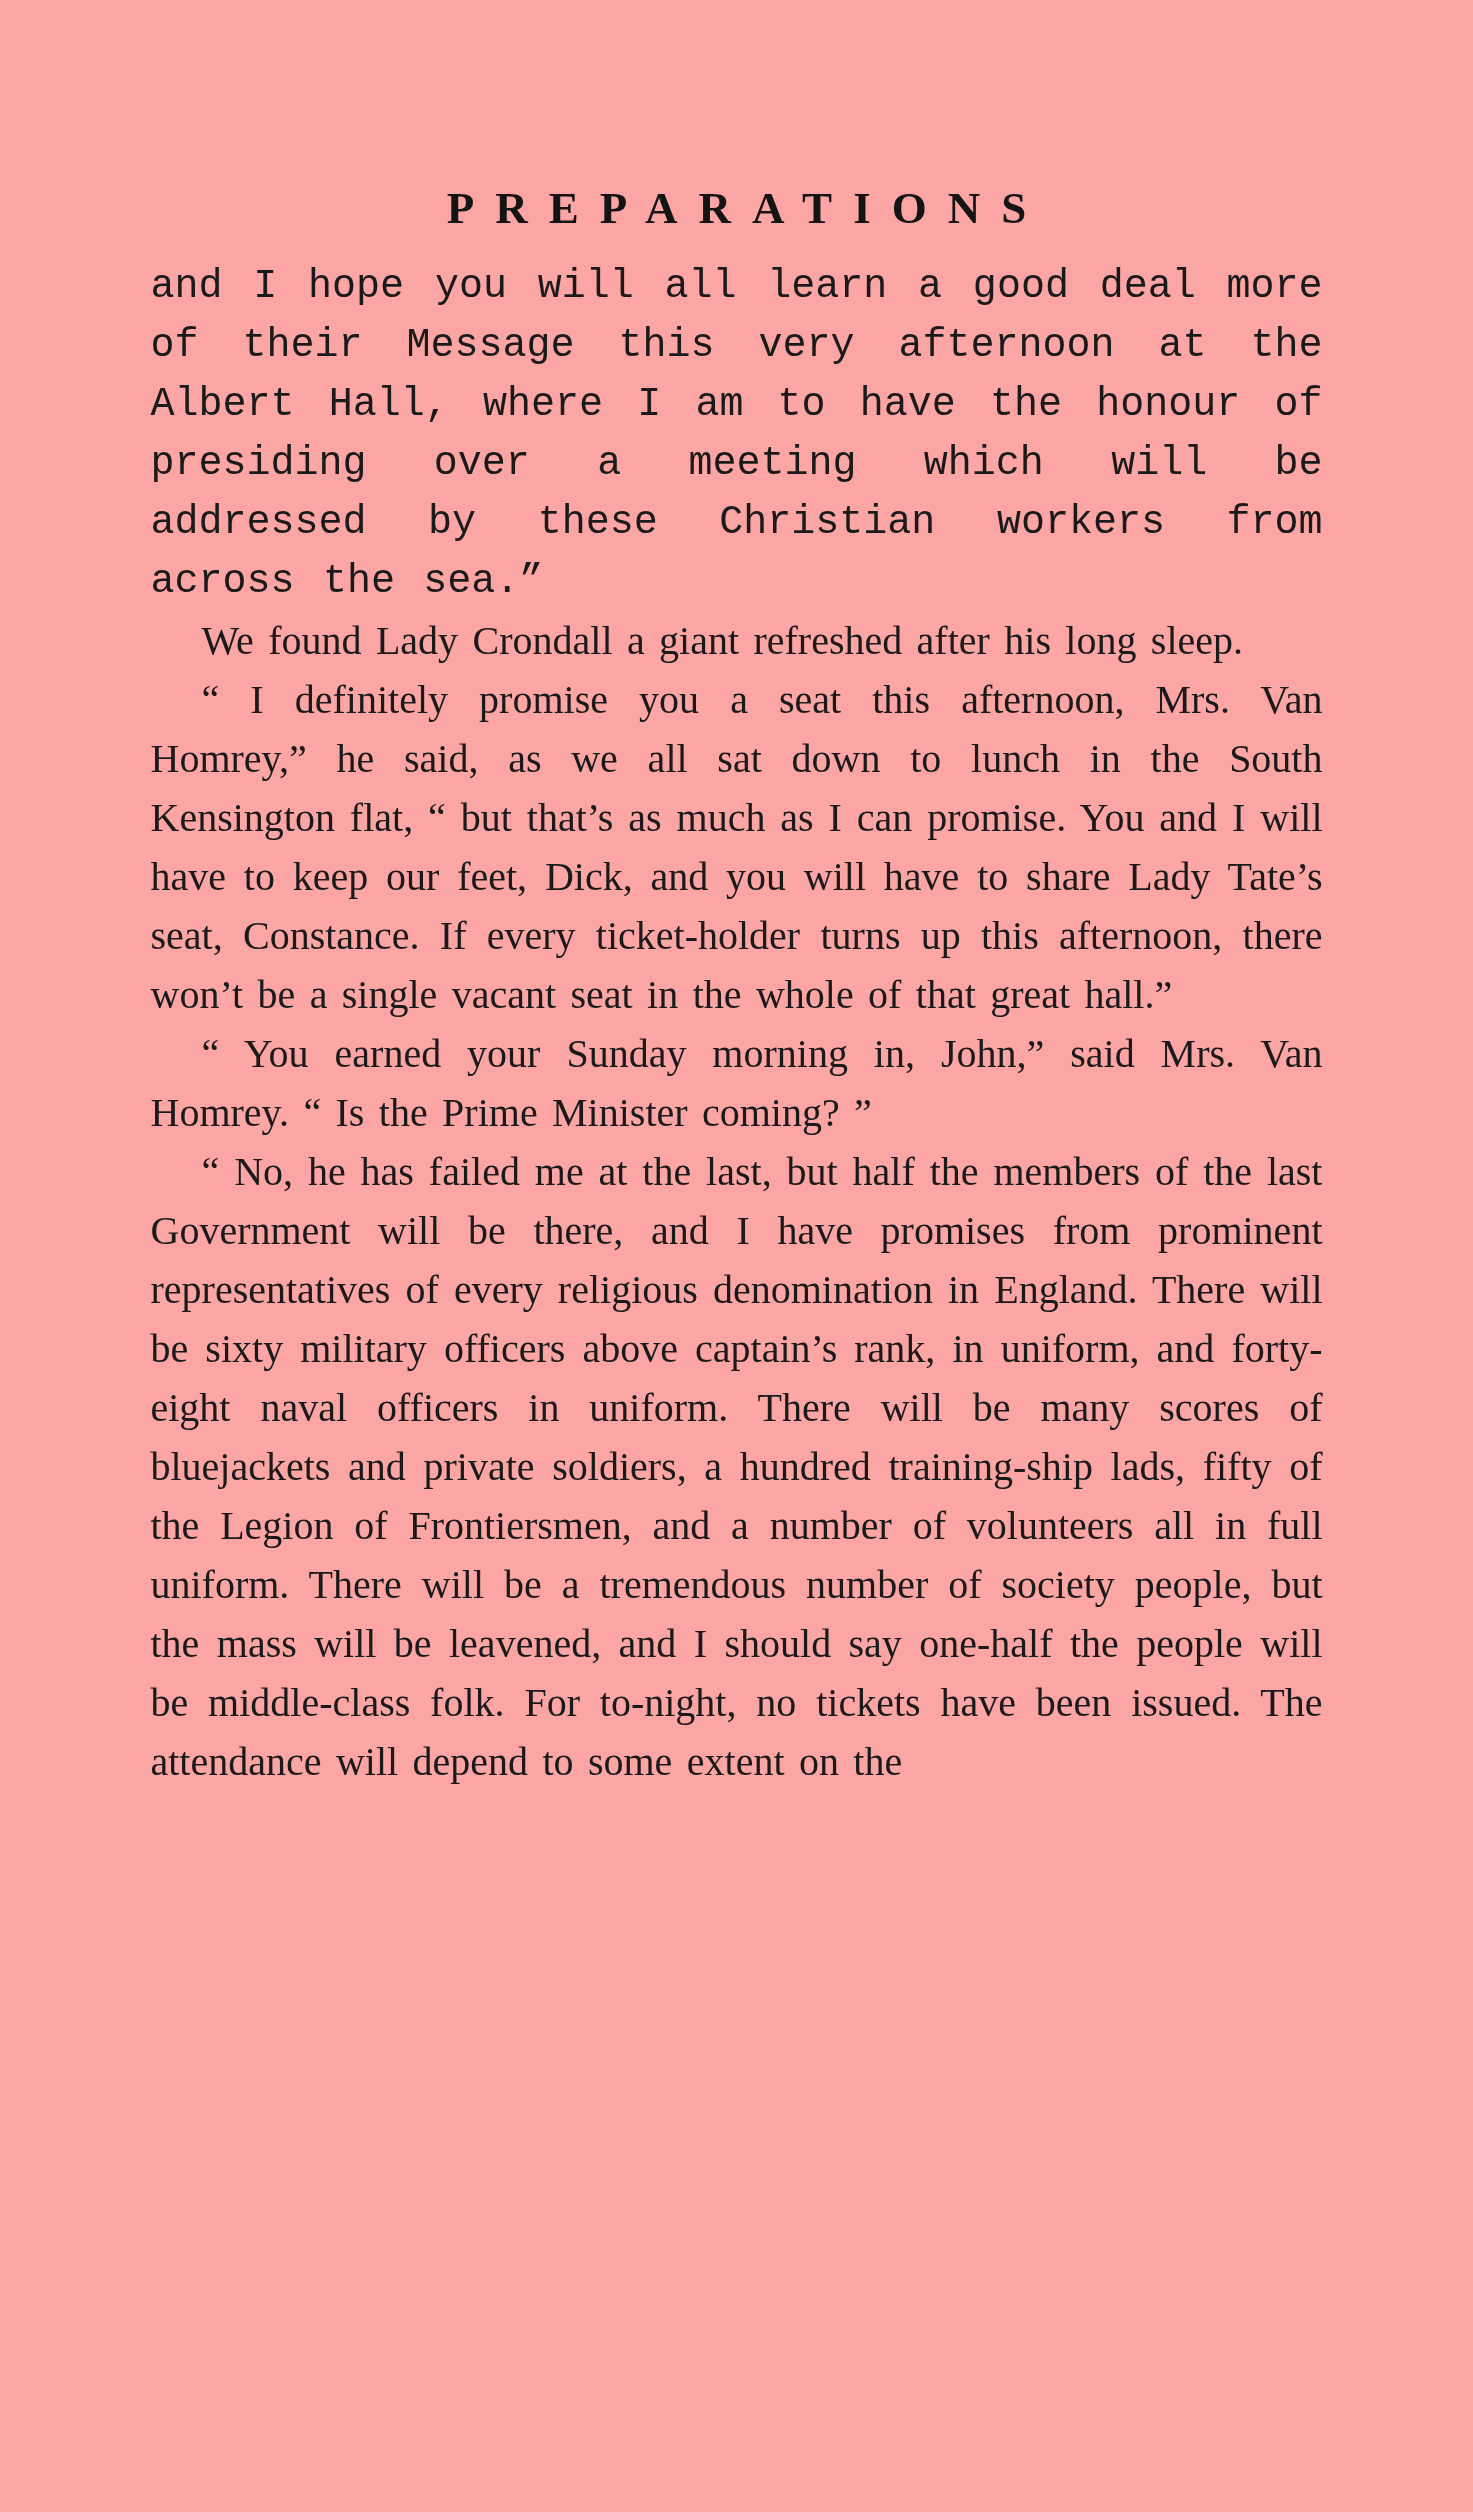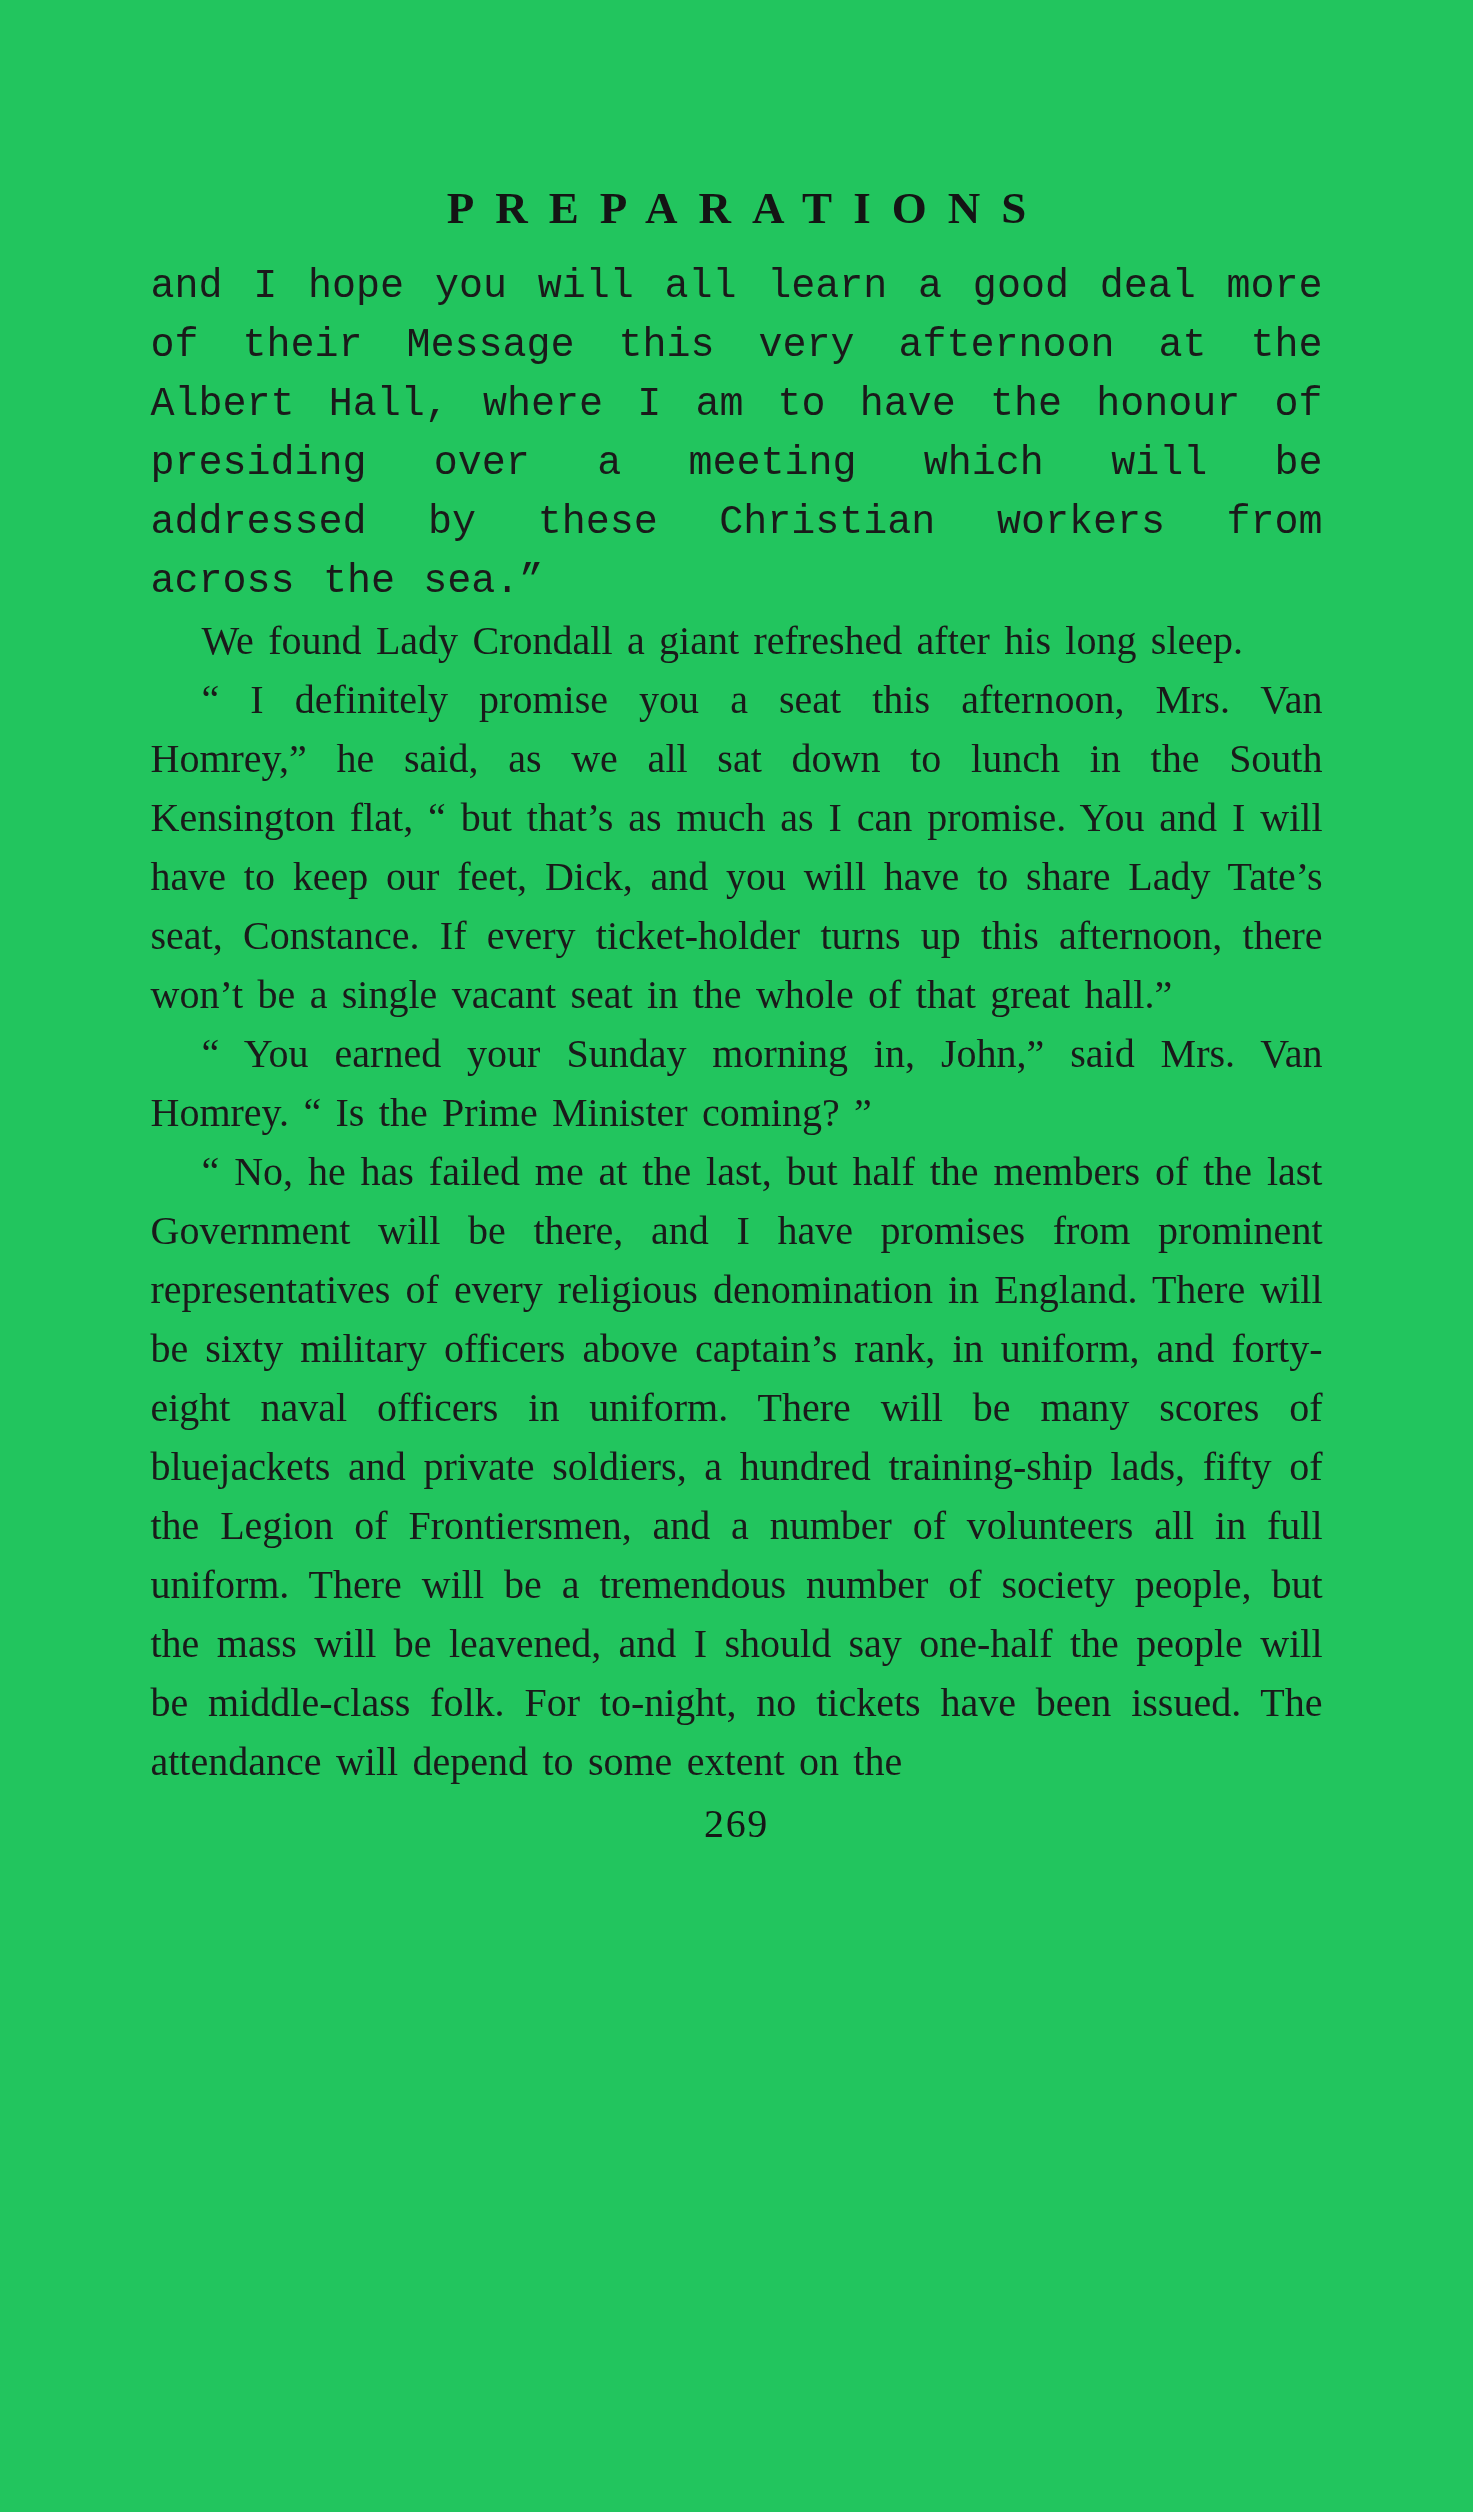--- a/index.html
+++ b/index.html
@@ -4,21 +4,21 @@
 <style>
   html, body {
     margin: 0;
     padding: 0;
     background: #ffffff;
   }
   .scan-page {
     position: relative;
     width: 1473px;
     height: 2512px;
-    background: #22c55e;
+    background: #fca5a5;
     color: #161616;
     font-family: "Liberation Serif", "DejaVu Serif", serif;
     overflow: hidden;
     box-sizing: border-box;
   }
   .running-head {
     margin: 0;
     padding-top: 182px;
     text-align: center;
     font-size: 45px;
@@ -60,16 +60,15 @@
   <h1 class="running-head">PREPARATIONS</h1>
 
   <div class="text-block">
     <p class="no-indent">and I hope you will all learn a good deal more of their Message this very afternoon at the Albert Hall, where I am to have the honour of presiding over a meeting which will be addressed by these Christian workers from across the sea.”</p>
     <p>We found Lady Crondall a giant refreshed after his long sleep.</p>
     <p>“ I definitely promise you a seat this afternoon, Mrs. Van Homrey,” he said, as we all sat down to lunch in the South Kensington flat, “ but that’s as much as I can promise. You and I will have to keep our feet, Dick, and you will have to share Lady Tate’s seat, Constance. If every ticket-holder turns up this afternoon, there won’t be a single vacant seat in the whole of that great hall.”</p>
     <p>“ You earned your Sunday morning in, John,” said Mrs. Van Homrey. “ Is the Prime Minister coming? ”</p>
     <p>“ No, he has failed me at the last, but half the members of the last Government will be there, and I have promises from prominent representatives of every religious denomination in England. There will be sixty military officers above captain’s rank, in uniform, and forty-eight naval officers in uniform. There will be many scores of bluejackets and private soldiers, a hundred training-ship lads, fifty of the Legion of Frontiersmen, and a number of volunteers all in full uniform. There will be a tremendous number of society people, but the mass will be leavened, and I should say one-half the people will be middle-class folk. For to-night, no tickets have been issued. The attendance will depend to some extent on the</p>
   </div>
 
-  <div class="folio">269</div>
 
 </div>
 
 
 </body></html>

